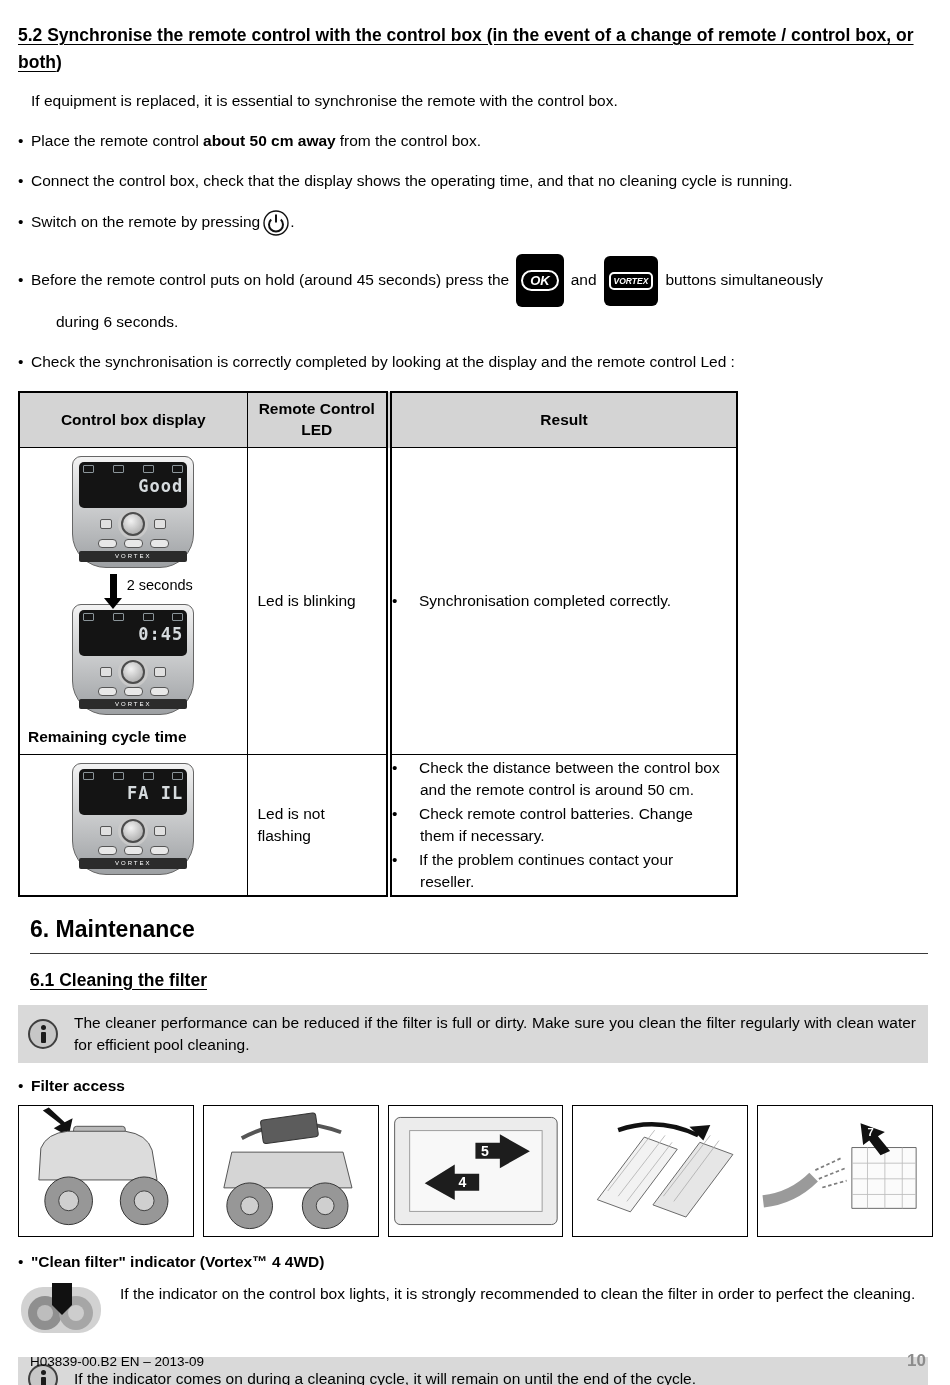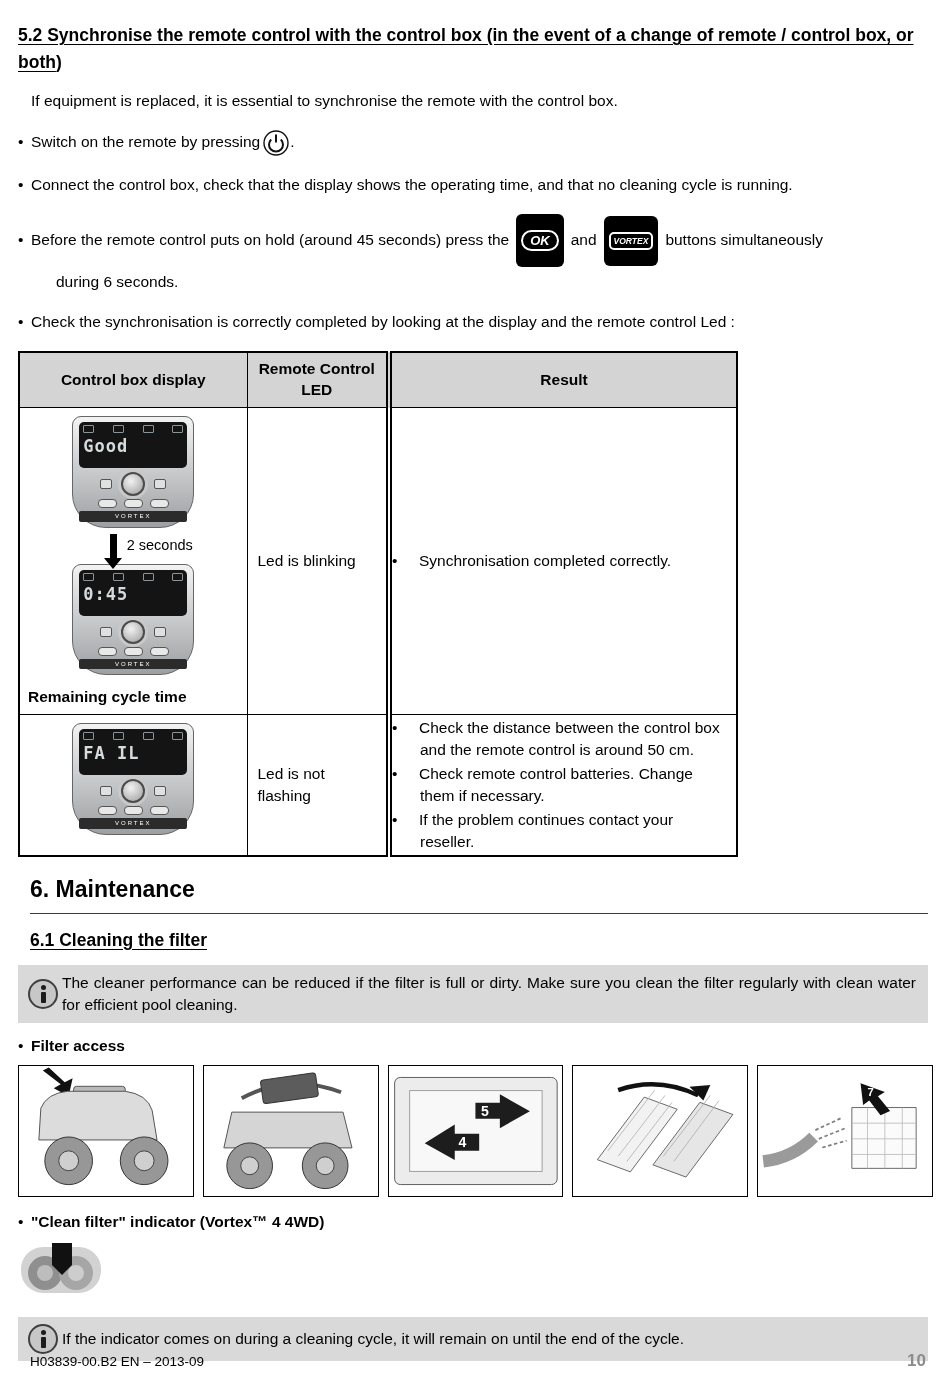--- a/index.html
+++ b/index.html
@@ -40,36 +40,36 @@
   td.c3{padding:0 14px;vertical-align:middle;}
   .cbox-stack{display:flex;flex-direction:column;align-items:center;}
   .caption{font-weight:bold;align-self:flex-start;margin-top:11px;}
   
   .cbox{width:122px;box-sizing:border-box;background:linear-gradient(180deg,#f3f3f3,#9da0a3);
         border:1px solid #666;border-radius:9px 9px 34px 34px;padding:5px 6px 5px;}
   .screen{background:#141414;border-radius:5px;height:46px;padding:3px 4px;box-sizing:border-box;}
   .minis{display:flex;justify-content:space-between;}
   .mini{width:9px;height:6px;border:1px solid #8b959a;border-radius:1px;}
   .lcd{font-family:"DejaVu Sans Mono",monospace;font-weight:bold;font-size:17px;color:#d6dbde;
-       text-align:left;letter-spacing:1px;margin-top:1px;}
+       text-align:right;letter-spacing:1px;margin-top:1px;}
   .dialrow{display:flex;align-items:center;justify-content:center;gap:9px;margin:4px 0 3px;}
   .sidebtn{width:10px;height:8px;border:1px solid #555;border-radius:2px;background:#e0e0e0;}
   .dial{width:20px;height:20px;border-radius:50%;border:2px solid #4c4c4c;
         background:radial-gradient(circle at 40% 35%,#f2f2f2,#9c9c9c);box-shadow:0 0 0 3px #c9c9c9;}
   .btnrow{display:flex;justify-content:center;gap:7px;margin:3px 0;}
   .pillb{width:17px;height:7px;border:1px solid #555;border-radius:4px;background:#e8e8e8;}
   .brand{background:#2b2b2b;color:#fff;font-size:6px;letter-spacing:2px;text-align:center;
          border-radius:2px;padding:1px 0;margin-top:3px;}
   .arrowrow{display:flex;align-items:center;margin:6px 0;}
   .darrow{position:relative;width:7px;height:24px;background:#000;margin-left:36px;}
   .darrow::after{content:"";position:absolute;top:100%;left:50%;transform:translateX(-50%);
          border:9px solid transparent;border-top:11px solid #000;}
   .arrlabel{margin-left:10px;font-size:14.5px;}
   
-  .info{display:flex;align-items:center;gap:4px;background:#d9d9d9;padding:7px 12px 7px 10px;margin:10px 0;}
+  .info{display:flex;align-items:center;gap:16px;background:#d9d9d9;padding:7px 12px 7px 10px;margin:10px 0;}
   .iicon{flex:0 0 auto;width:26px;height:26px;border-radius:50%;background:#cycycy;background:#c7c7c7;
          border:2.5px solid #3f3f3f;position:relative;}
   .iicon::before{content:"";position:absolute;left:11px;top:4px;width:5px;height:5px;border-radius:50%;background:#1c1c1c;}
   .iicon::after{content:"";position:absolute;left:11px;top:11px;width:5px;height:11px;background:#1c1c1c;border-radius:1px;}
   
   .fimgs{display:flex;gap:9px;margin:8px 0 4px 0;width:915px;}
   .fimg{flex:1;height:130px;border:1.5px solid #000;background:#fff;overflow:hidden;}
   .fimg svg{width:100%;height:100%;display:block;}
   
   .indrow{display:flex;align-items:flex-start;gap:18px;margin:8px 0 10px 2px;}
@@ -84,31 +84,34 @@
 <body>
 
 <div class="page">
 
   <div class="h52">
     <span class="ul">5.2 Synchronise the remote control with the control box (in the event of a change of remote / control box, or both</span><span>)</span>
   </div>
 
   <p class="intro">If equipment is replaced, it is essential to synchronise the remote with the control box.</p>
 
+  <p class="bullet">
+    <span class="bm">•</span><span>Place the remote control</span><span class="bold">about 50 cm away</span><span>from the control box.</span>
+  </p>
+
+  <p class="bullet just">
+    <span class="bm">•</span><span>Connect the control box, check that the display shows the operating time, and that no cleaning cycle is running.</span>
+  </p>
 
   <p class="bullet">
     <span class="bm">•</span><span>Switch on the remote by pressing</span><svg class="pwr" width="26" height="26" viewBox="0 0 26 26">
         <circle cx="13" cy="13" r="12" fill="none" stroke="#111" stroke-width="1.4"></circle>
         <path d="M8.2 9.5 a7 7 0 1 0 9.6 0" fill="none" stroke="#111" stroke-width="2"></path>
         <line x1="13" y1="4.5" x2="13" y2="12.5" stroke="#111" stroke-width="2"></line>
       </svg><span>.</span>
-  </p>
-
-  <p class="bullet just">
-    <span class="bm">•</span><span>Connect the control box, check that the display shows the operating time, and that no cleaning cycle is running.</span>
   </p>
 
   <div class="bullet">
     <span class="bm">•</span><span>Before the remote control puts on hold (around 45 seconds) press the</span><span class="kbtn">
         <span class="inner">OK</span>
       </span><span>and</span><span class="kbtn cancel">
         <span class="inner">VORTEX</span>
       </span><span>buttons simultaneously</span>
     <div class="b-ind2">during 6 seconds.</div>
   </div>
@@ -305,20 +308,21 @@
     <span class="indicon">
       <svg width="82" height="54" viewBox="0 0 82 54">
         <rect x="1" y="6" width="80" height="46" rx="22" fill="#d2d2d2"></rect>
         <circle cx="25" cy="32" r="17" fill="#8f8f8f"></circle>
           <circle cx="25" cy="32" r="8" fill="#bdbdbd"></circle>
         <circle cx="56" cy="32" r="17" fill="#a6a6a6"></circle>
           <circle cx="56" cy="32" r="8" fill="#cdcdcd"></circle>
         <path d="M32 2 h20 v22 l-10 10 -10 -10 Z" fill="#111"></path>
       </svg>
     </span>
+    <span class="indtext">If the indicator on the control box lights, it is strongly recommended to clean the filter in order to perfect the cleaning.</span>
   </div>
 
   <div class="info" style="margin-top:16px">
     <span class="iicon"></span>
     <span>If the indicator comes on during a cleaning cycle, it will remain on until the end of the cycle.</span>
   </div>
 
   <div class="footer">
     <span class="f-left">H03839-00.B2 EN – 2013-09</span>
     <span class="f-page">10</span>

